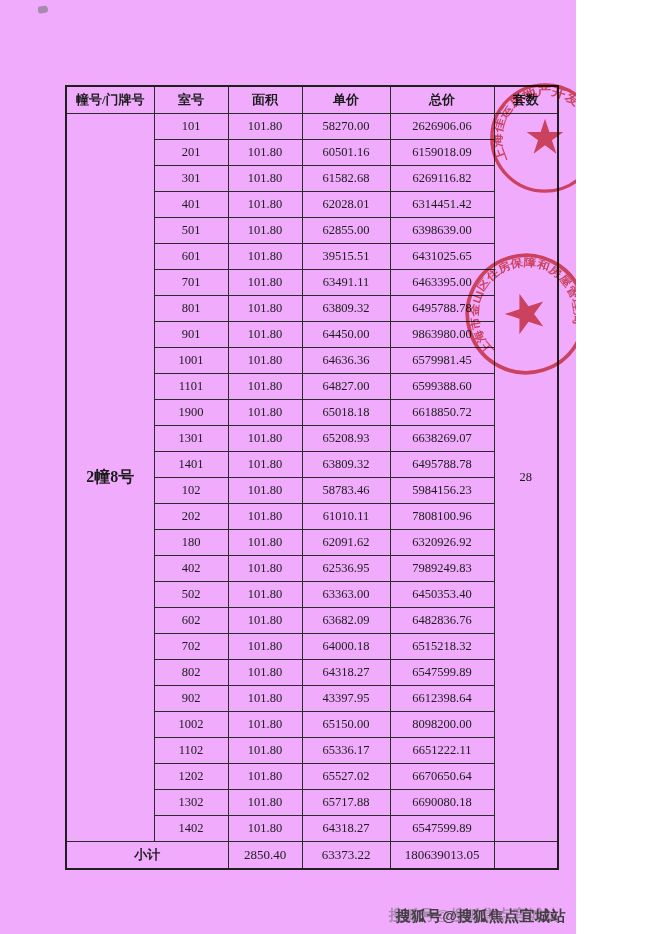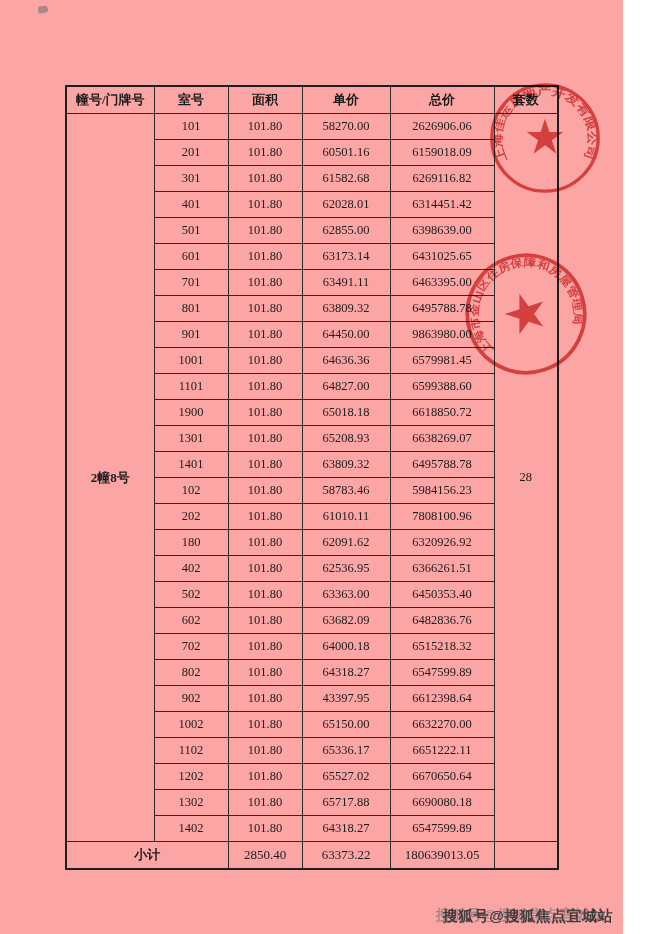--- a/index.html
+++ b/index.html
@@ -1,19 +1,19 @@
 <!DOCTYPE html>
 <html><head>
 <meta charset="utf-8">
 <style>
   html,body{margin:0;padding:0;background:#ffffff;}
   .page{
     position:relative;
-    width:623px;height:934px;
-    background:#fca5a5;
+    width:576px;height:934px;
+    background:#f0abfc;
     font-family:"Liberation Serif","DejaVu Serif",serif;
     overflow:hidden;
   }
   .scan-artifact{
     position:absolute;left:38px;top:6px;width:10px;height:7px;
     background:#6b6f6e;opacity:.55;border-radius:2px 4px 3px 2px;
     transform:rotate(-8deg);
   }
   table.price-table{
     position:absolute;left:65px;top:85px;
@@ -23,21 +23,21 @@
   }
   .price-table th,.price-table td{
     border:1px solid #2b2b2b;
     text-align:center;vertical-align:middle;
     font-size:12.5px;color:#1c1c1c;
     padding:0;height:25px;
     white-space:nowrap;overflow:hidden;
   }
   .price-table thead th{height:26px;font-weight:bold;font-size:13px;}
   .price-table tfoot td{height:26px;font-size:13px;}
-  td.building-cell{font-weight:bold;font-size:13px;font-family:Liberation Serif, serif;}
+  td.building-cell{font-weight:bold;font-size:16px;font-family:Liberation Serif, serif;}
   td[data-name="subtotal-label"]{font-weight:bold;}
   
   .stamp{
     position:absolute;pointer-events:none;
     mix-blend-mode:multiply;opacity:.82;z-index:5;
   }
   .stamp1{left:487px;top:80px;width:116px;height:116px;}
   .stamp2{left:462px;top:250px;width:128px;height:128px;transform:rotate(-18deg);}
   .stamp svg{width:100%;height:100%;}
   .stamp .ring{fill:none;stroke:#cf3f3c;stroke-width:3.5;}
@@ -113,21 +113,21 @@
         </tr>
         <tr data-name="table-row">
           <td data-name="room-cell">501</td>
           <td data-name="area-cell">101.80</td>
           <td data-name="unit-price-cell">62855.00</td>
           <td data-name="total-price-cell">6398639.00</td>
         </tr>
         <tr data-name="table-row">
           <td data-name="room-cell">601</td>
           <td data-name="area-cell">101.80</td>
-          <td data-name="unit-price-cell">63173.14</td>
+          <td data-name="unit-price-cell">39515.51</td>
           <td data-name="total-price-cell">6431025.65</td>
         </tr>
         <tr data-name="table-row">
           <td data-name="room-cell">701</td>
           <td data-name="area-cell">101.80</td>
           <td data-name="unit-price-cell">63491.11</td>
           <td data-name="total-price-cell">6463395.00</td>
         </tr>
         <tr data-name="table-row">
           <td data-name="room-cell">801</td>
@@ -186,21 +186,21 @@
         <tr data-name="table-row">
           <td data-name="room-cell">180</td>
           <td data-name="area-cell">101.80</td>
           <td data-name="unit-price-cell">62091.62</td>
           <td data-name="total-price-cell">6320926.92</td>
         </tr>
         <tr data-name="table-row">
           <td data-name="room-cell">402</td>
           <td data-name="area-cell">101.80</td>
           <td data-name="unit-price-cell">62536.95</td>
-          <td data-name="total-price-cell">6366261.51</td>
+          <td data-name="total-price-cell">7989249.83</td>
         </tr>
         <tr data-name="table-row">
           <td data-name="room-cell">502</td>
           <td data-name="area-cell">101.80</td>
           <td data-name="unit-price-cell">63363.00</td>
           <td data-name="total-price-cell">6450353.40</td>
         </tr>
         <tr data-name="table-row">
           <td data-name="room-cell">602</td>
           <td data-name="area-cell">101.80</td>
@@ -222,21 +222,21 @@
         <tr data-name="table-row">
           <td data-name="room-cell">902</td>
           <td data-name="area-cell">101.80</td>
           <td data-name="unit-price-cell">43397.95</td>
           <td data-name="total-price-cell">6612398.64</td>
         </tr>
         <tr data-name="table-row">
           <td data-name="room-cell">1002</td>
           <td data-name="area-cell">101.80</td>
           <td data-name="unit-price-cell">65150.00</td>
-          <td data-name="total-price-cell">6632270.00</td>
+          <td data-name="total-price-cell">8098200.00</td>
         </tr>
         <tr data-name="table-row">
           <td data-name="room-cell">1102</td>
           <td data-name="area-cell">101.80</td>
           <td data-name="unit-price-cell">65336.17</td>
           <td data-name="total-price-cell">6651222.11</td>
         </tr>
         <tr data-name="table-row">
           <td data-name="room-cell">1202</td>
           <td data-name="area-cell">101.80</td>

